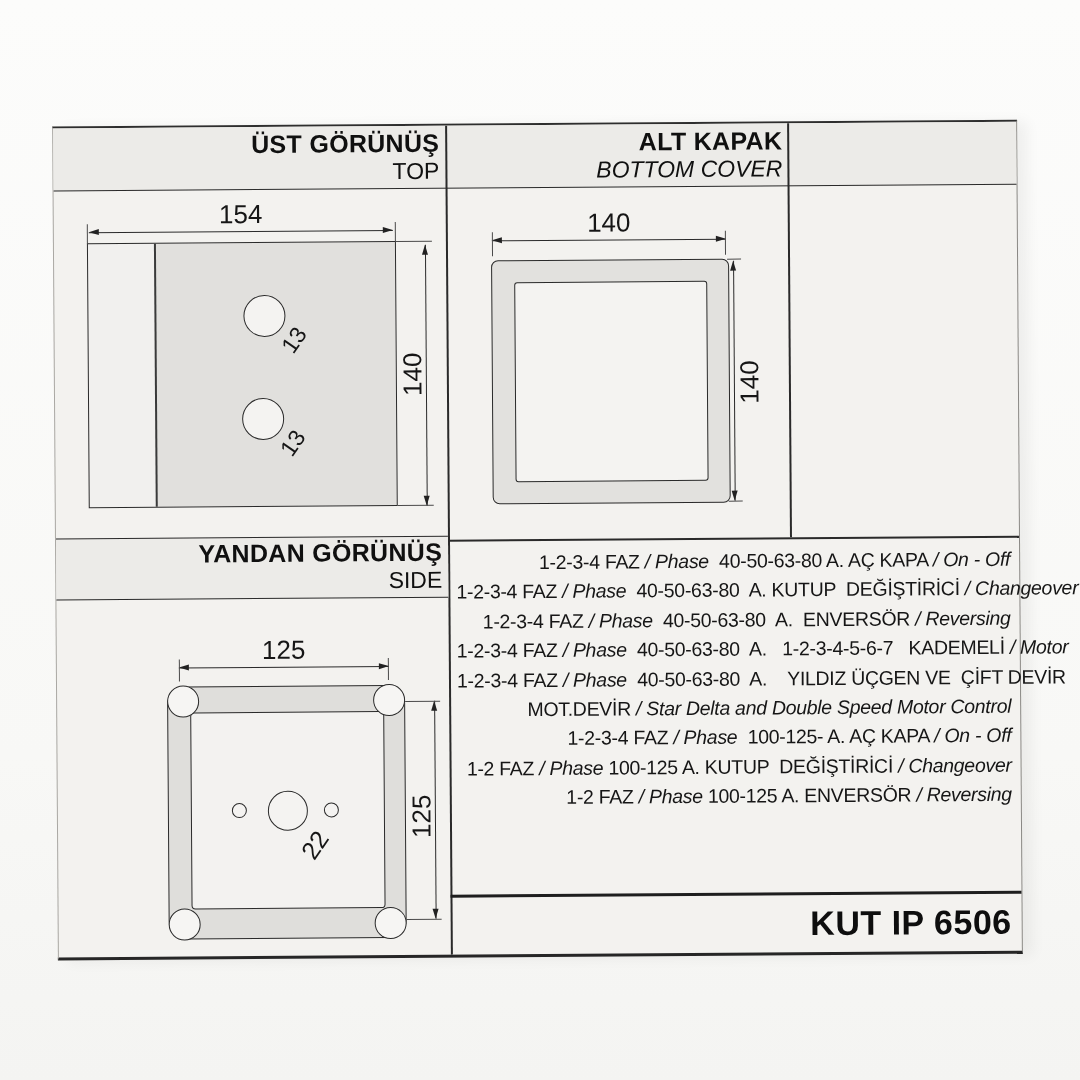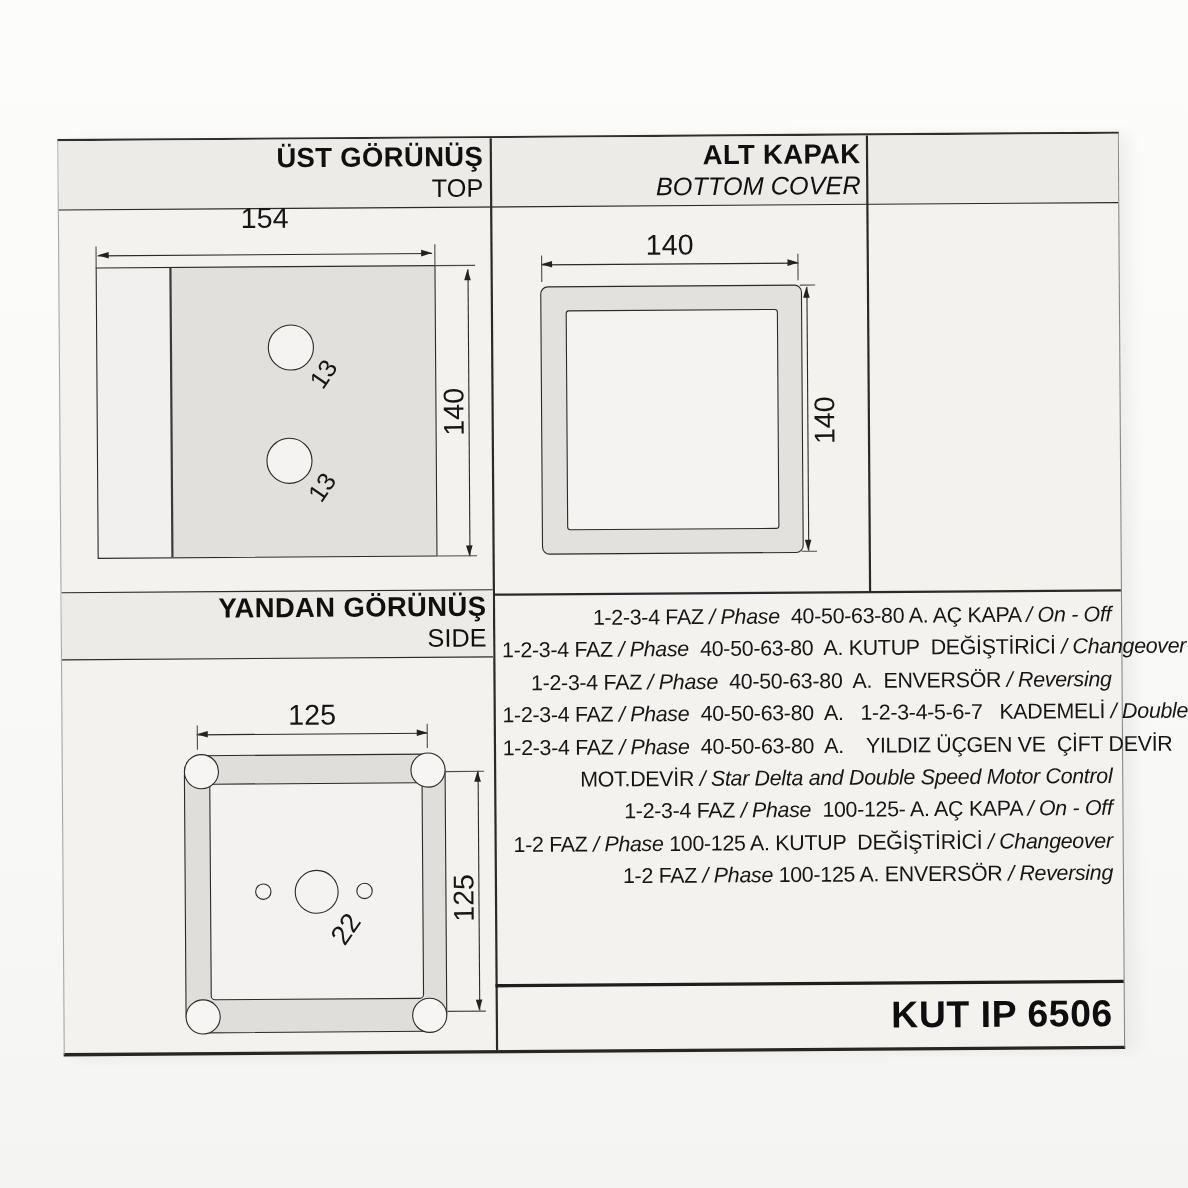--- a/index.html
+++ b/index.html
@@ -70,21 +70,21 @@
       <div style="position:absolute;left:33px;top:115px;width:309px;height:265px;box-sizing:border-box;border:1.5px solid #2a2a2a;background:linear-gradient(to right,#f1f0ee 0px,#f1f0ee 66px,#e1e0dd 67px,#e1e0dd 100%);">
         <div style="position:absolute;left:66px;top:0;bottom:0;width:1.5px;background:#3a3a3a;"></div>
       </div>
       <div class="hole" style="left:189px;top:168px;width:42px;height:42px;"></div>
       <div class="hole" style="left:187px;top:271px;width:42px;height:42px;"></div>
       <div class="holetxt" style="left:227px;top:200px;">13</div>
       <div class="holetxt" style="left:225px;top:303px;">13</div>
       <div class="dim-h" style="left:35px;top:104px;width:304px;"></div>
       <div class="ext-v" style="left:33px;top:96px;height:20px;"></div>
       <div class="ext-v" style="left:341px;top:96px;height:20px;"></div>
-      <div class="dimtxt" style="left:137px;top:56px;">154</div>
+      <div class="dimtxt" style="left:137px;top:72px;">154</div>
       <div class="dim-v" style="left:371px;top:119px;height:261px;"></div>
       <div class="ext-h" style="left:342px;top:115px;width:36px;"></div>
       <div class="ext-h" style="left:342px;top:379px;width:36px;"></div>
       <div class="dimtxt rot" style="left:308px;top:233px;">140</div>
     </div>
 
     <div>
       <div style="position:absolute;left:437px;top:135px;width:238px;height:244px;box-sizing:border-box;border:1.5px solid #2a2a2a;border-radius:7px;background:#e2e1de;"></div>
       <div style="position:absolute;left:460px;top:157px;width:193px;height:200px;box-sizing:border-box;border:1.5px solid #2a2a2a;border-radius:3px;background:#f4f3f1;"></div>
       <div class="dim-h" style="left:438px;top:115px;width:234px;"></div>
@@ -115,21 +115,21 @@
       <div class="dim-v" style="left:377px;top:575px;height:218px;"></div>
       <div class="ext-h" style="left:348px;top:575px;width:35px;"></div>
       <div class="ext-h" style="left:348px;top:793px;width:35px;"></div>
       <div class="dimtxt rot" style="left:314px;top:675px;">125</div>
     </div>
 
     <div class="spec-wrap">
         <div class="spec-line"><span>1-2-3-4 FAZ </span><span class="it">/ Phase</span><span>  40-50-63-80 A. AÇ KAPA </span><span class="it">/ On - Off</span></div>
         <div class="spec-line"><span>1-2-3-4 FAZ </span><span class="it">/ Phase</span><span>  40-50-63-80  A. KUTUP  DEĞİŞTİRİCİ </span><span class="it">/ Changeover</span></div>
         <div class="spec-line"><span>1-2-3-4 FAZ </span><span class="it">/ Phase</span><span>  40-50-63-80  A.  ENVERSÖR </span><span class="it">/ Reversing</span></div>
-        <div class="spec-line"><span>1-2-3-4 FAZ </span><span class="it">/ Phase</span><span>  40-50-63-80  A.   1-2-3-4-5-6-7   KADEMELİ </span><span class="it">/ Double</span></div>
+        <div class="spec-line"><span>1-2-3-4 FAZ </span><span class="it">/ Phase</span><span>  40-50-63-80  A.   1-2-3-4-5-6-7   KADEMELİ </span><span class="it">/ Motor</span></div>
         <div class="spec-line"><span>1-2-3-4 FAZ </span><span class="it">/ Phase</span><span>  40-50-63-80  A.    YILDIZ ÜÇGEN VE  ÇİFT DEVİR</span></div>
         <div class="spec-line"><span>MOT.DEVİR </span><span class="it">/ Star Delta and Double Speed Motor Control</span></div>
         <div class="spec-line"><span>1-2-3-4 FAZ </span><span class="it">/ Phase</span><span>  100-125- A. AÇ KAPA </span><span class="it">/ On - Off</span></div>
         <div class="spec-line"><span>1-2 FAZ </span><span class="it">/ Phase</span><span> 100-125 A. KUTUP  DEĞİŞTİRİCİ </span><span class="it">/ Changeover</span></div>
         <div class="spec-line"><span>1-2 FAZ </span><span class="it">/ Phase</span><span> 100-125 A. ENVERSÖR </span><span class="it">/ Reversing</span></div>
       </div>
 
     <div class="hline" style="left:392px;top:769px;width:571px;height:3px;background:#1e1e1e;"></div>
     <div class="kut">KUT IP 6506</div>
 

